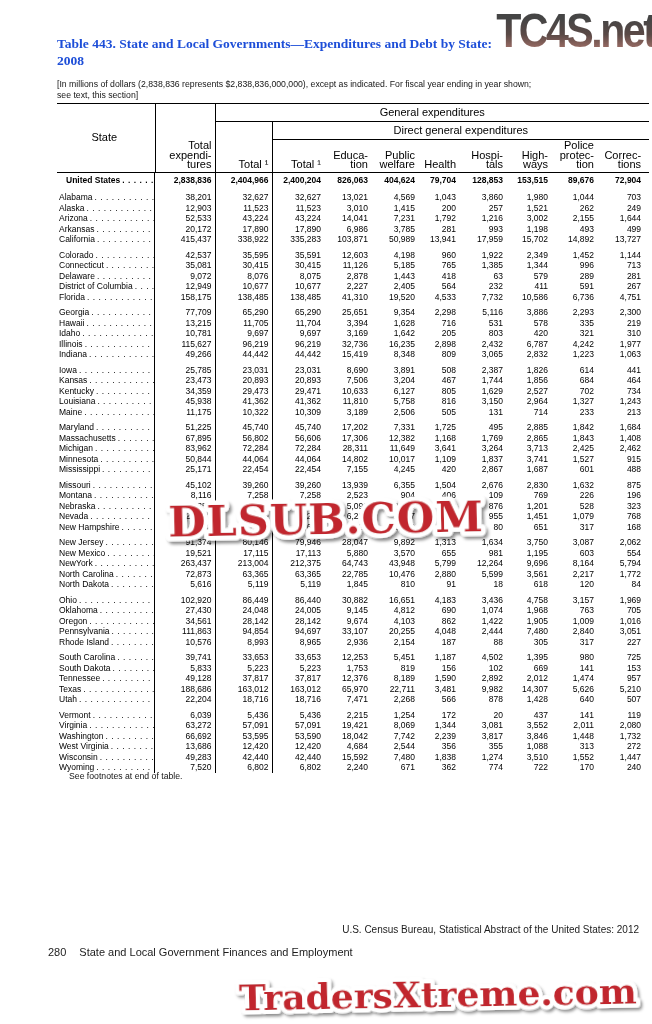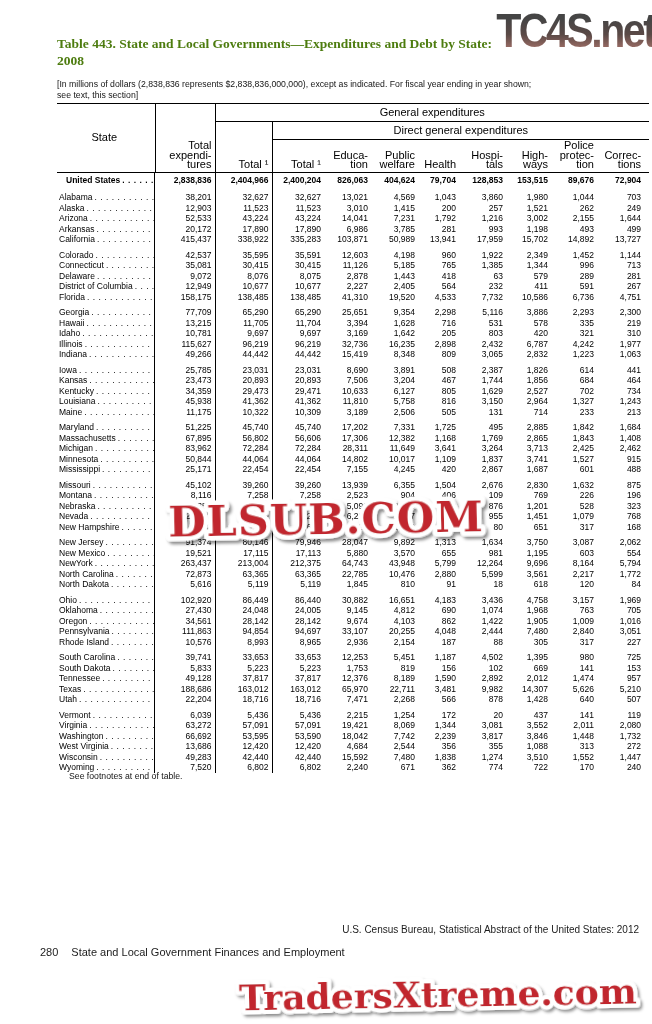--- a/index.html
+++ b/index.html
@@ -1,21 +1,21 @@
 <!DOCTYPE html>
 <html><head>
 <meta charset="utf-8">
 <style>
   html,body{margin:0;padding:0;background:#e8e8e8;}
   .page{position:relative;width:652px;height:1024px;background:#fff;overflow:hidden;
         font-family:"Liberation Sans",sans-serif;color:#000;margin:0 auto;}
 
   
   .title{position:absolute;left:57px;top:36px;width:560px;
-         font-family:"Liberation Serif",serif;font-weight:bold;font-size:13.5px;line-height:16.5px;color:#4d7c0f;}
+         font-family:"Liberation Serif",serif;font-weight:bold;font-size:13.5px;line-height:16.5px;color:#1d4ed8;}
   .note{position:absolute;left:57px;top:79px;width:556px;font-size:8.7px;line-height:10.5px;color:#151515;}
 
   
   .tablewrap{position:absolute;left:57px;top:103px;width:592px;}
   table{width:592px;border-collapse:collapse;table-layout:fixed;font-size:8.5px;color:#000;border-top:1.4px solid #000;}
   th,td{margin:0;}
   thead th{font-weight:normal;vertical-align:bottom;text-align:right;padding:1px 8px 2px 0;
            white-space:pre-line;line-height:9.6px;font-size:11px;}
   th.span-h{text-align:center;vertical-align:middle;border-bottom:1px solid #000;padding:2px 0 2px 0;height:13px;white-space:nowrap;}
   th.state-h{text-align:center;vertical-align:middle;padding:0;}
@@ -27,21 +27,21 @@
   td.state{display:flex;align-items:baseline;padding-left:2px;overflow:hidden;text-align:right;}
   td.state .nm{white-space:nowrap;}
   td.state .dots{flex:1;overflow:hidden;white-space:nowrap;margin-left:2px;color:#000;}
   td.state .dots::after{content:". . . . . . . . . . . . . . . . . . . . . . . . .";letter-spacing:0.5px;}
   tbody.us td{border-top:1px solid #000;font-weight:bold;height:14px;line-height:14px;}
   tbody.us td.state{padding-left:9px;}
   tbody.g tr:first-child td{padding-top:5px;}
   .footnote{position:absolute;left:69px;top:771px;font-size:8.7px;color:#151515;}
 
   
-  .pagefooter{position:absolute;left:40px;top:946px;font-size:11px;color:#1c1c1c;}
+  .pagefooter{position:absolute;left:48px;top:946px;font-size:11px;color:#1c1c1c;}
   .pagefooter .pgnum{margin-right:13px;}
   .source{position:absolute;right:13px;top:924px;font-size:10px;color:#1c1c1c;}
 
   
   .wm-top{position:absolute;top:2px;right:-2px;font-family:"Liberation Sans",sans-serif;font-weight:bold;
           font-size:49px;letter-spacing:-3px;transform:scaleX(0.84);transform-origin:right top;
           background:linear-gradient(180deg,#383838 30%,#4e3c39 58%,#9a655c 85%,#a8756b 100%);
           -webkit-background-clip:text;background-clip:text;color:transparent;opacity:0.93;z-index:5;}
   .wm-mid{position:absolute;left:158px;top:488px;z-index:6;}
   .wm-bot{position:absolute;left:220px;top:971px;z-index:6;}

